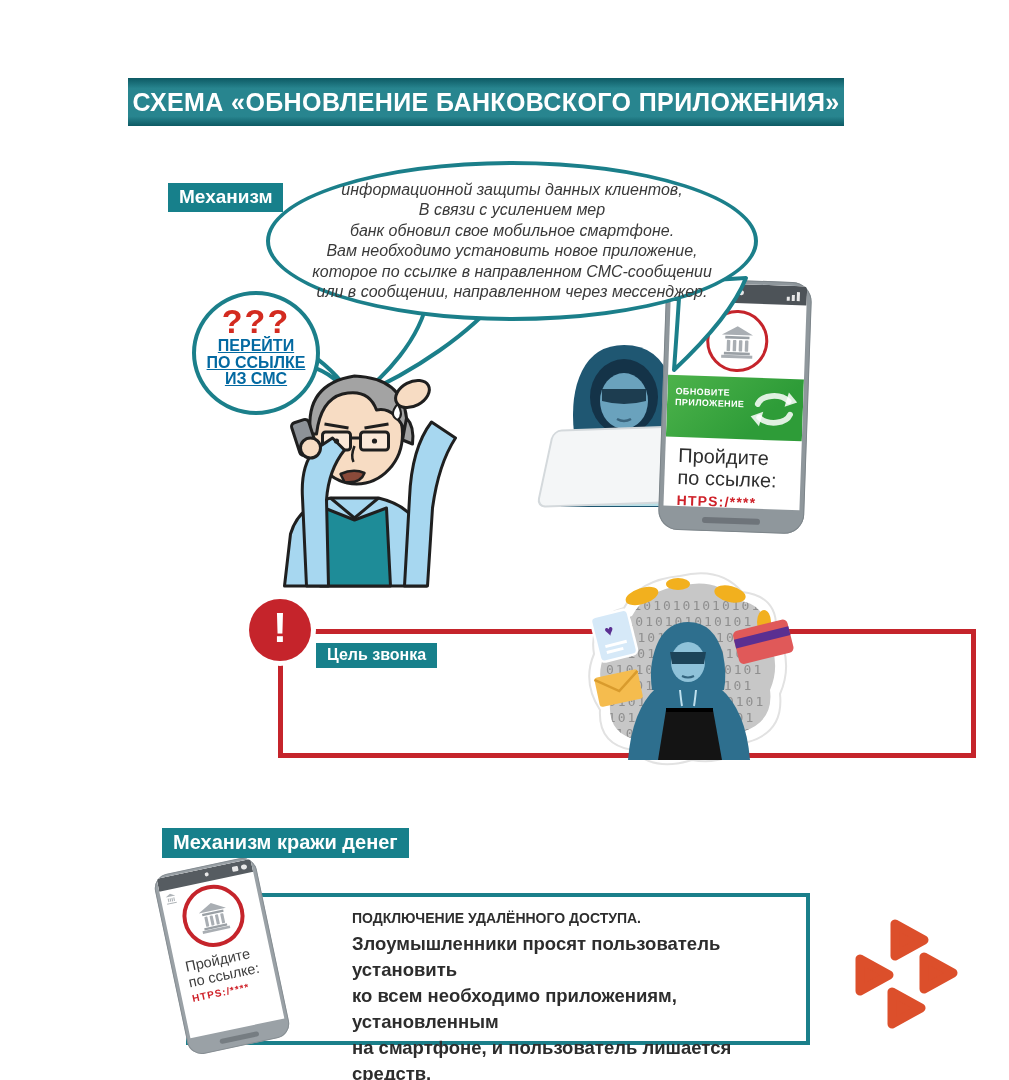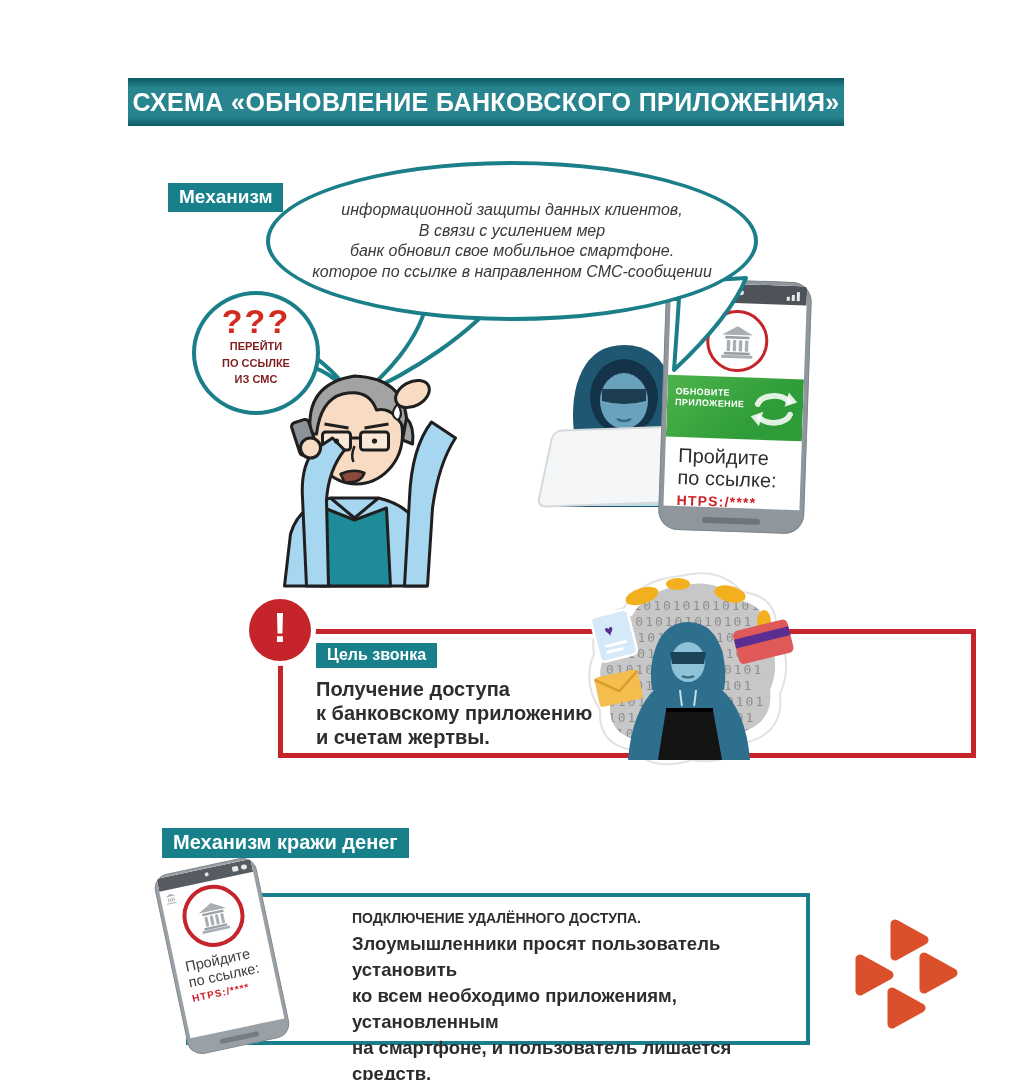--- a/index.html
+++ b/index.html
@@ -23,21 +23,21 @@
   .bubble{position:absolute;left:266px;top:161px;width:484px;height:152px;
     background:#fff;border:4px solid #1b7f8a;border-radius:50%;z-index:5;
     display:flex;align-items:center;justify-content:center;text-align:center;}
   .bubble .txt{font-style:italic;font-size:16px;line-height:20.5px;color:#3a3a3a;}
   .tail{position:absolute;z-index:4;}
 
   
   .qbubble{position:absolute;left:192px;top:291px;width:120px;height:116px;background:#fff;
     border:4px solid #1b7f8a;border-radius:50%;z-index:7;text-align:center;}
   .qmarks{color:#d32b20;font-weight:700;font-size:34px;letter-spacing:2px;line-height:34px;margin-top:9px;}
-  .qline{color:#7f1d1d;font-weight:700;font-size:11px;line-height:16.5px;}
+  .qline{color:#0369a1;font-weight:700;font-size:16px;line-height:16.5px;text-decoration:underline;}
 
   
   .phone{position:absolute;left:662px;top:280px;width:146px;height:252px;background:#8f979c;
     border-radius:20px;z-index:3;transform:rotate(2deg);box-shadow:0 0 0 1px #7d858a inset;}
   .phone .screen{position:absolute;left:5px;right:5px;top:4px;bottom:24px;background:#fff;
     border-radius:4px 4px 0 0;overflow:hidden;}
   .topbar{height:19px;background:#4d5358;position:relative;}
   .cam{position:absolute;left:50%;top:6px;width:5px;height:5px;border-radius:50%;background:#e8e8e8;}
   .sig{position:absolute;right:7px;bottom:4px;display:flex;align-items:flex-end;gap:2px;}
   .sig i{display:block;width:3px;background:#e8e8e8;}
@@ -171,21 +171,23 @@
   </svg>
   <svg class="tail" style="left:298px;top:344px" width="62" height="58" viewBox="0 0 62 58">
     <path d="M6,6 C26,18 42,34 54,52 C36,32 18,20 4,24 Z" fill="#fff" stroke="#1b7f8a" stroke-width="4" stroke-linejoin="round"></path>
   </svg>
 
   <div class="bubble">
     <div class="txt">
       <div>информационной защиты данных клиентов,</div>
       <div>В связи с усилением мер</div>
       <div>банк обновил свое мобильное смартфоне.</div>
+      <div>Вам необходимо установить новое приложение,</div>
       <div>которое по ссылке в направленном СМС-сообщении</div>
+      <div>или в сообщении, направленном через мессенджер.</div>
     </div>
   </div>
 
   <div class="qbubble">
     <div class="qmarks">???</div>
     <div class="qline">ПЕРЕЙТИ</div>
     <div class="qline">ПО ССЫЛКЕ</div>
     <div class="qline">ИЗ СМС</div>
   </div>
 
@@ -213,25 +215,20 @@
       <circle cx="56" cy="100" r="10" fill="#f7dcc3"></circle>
     </g>
     <circle cx="82" cy="93" r="2.6" fill="#1f1f1f"></circle>
     <circle cx="120" cy="93" r="2.6" fill="#1f1f1f"></circle>
     <path d="M143,56 q7,11 0,16 q-9,-5 0,-16" fill="#ffffff" stroke="#1f1f1f" stroke-width="2"></path>
   </svg>
 
   <div class="goalbox"></div>
   <div class="alert">!</div>
   <div class="tag goal-label">Цель звонка</div>
-  <div class="goaltext">
-    <div>Получение доступа</div>
-    <div>к банковскому приложению</div>
-    <div>и счетам жертвы.</div>
-  </div>
 
   <svg class="hacker" width="215" height="205" viewBox="0 0 215 205">
     <defs>
       <clipPath id="blobclip">
         <path d="M100,16 Q136,7 156,30 Q188,34 186,64 Q202,92 190,120 Q194,152 162,162 Q142,184 110,178 Q78,190 58,170 Q28,164 30,134 Q14,110 24,86 Q20,54 52,46 Q66,20 100,16 Z"></path>
       </clipPath>
     </defs>
     <path d="M100,6 Q140,-4 162,22 Q198,26 196,60 Q214,92 200,124 Q204,162 168,172 Q146,196 112,190 Q74,202 52,180 Q18,174 20,140 Q2,112 14,84 Q8,48 44,38 Q58,10 100,6 Z" fill="#ffffff" stroke="#e2e2e2" stroke-width="2"></path>
     <path d="M100,16 Q136,7 156,30 Q188,34 186,64 Q202,92 190,120 Q194,152 162,162 Q142,184 110,178 Q78,190 58,170 Q28,164 30,134 Q14,110 24,86 Q20,54 52,46 Q66,20 100,16 Z" fill="#c7c7c7"></path>
     <g clip-path="url(#blobclip)" fill="#8f8f8f" font-family="'DejaVu Sans Mono',monospace" font-size="13" letter-spacing="2">

